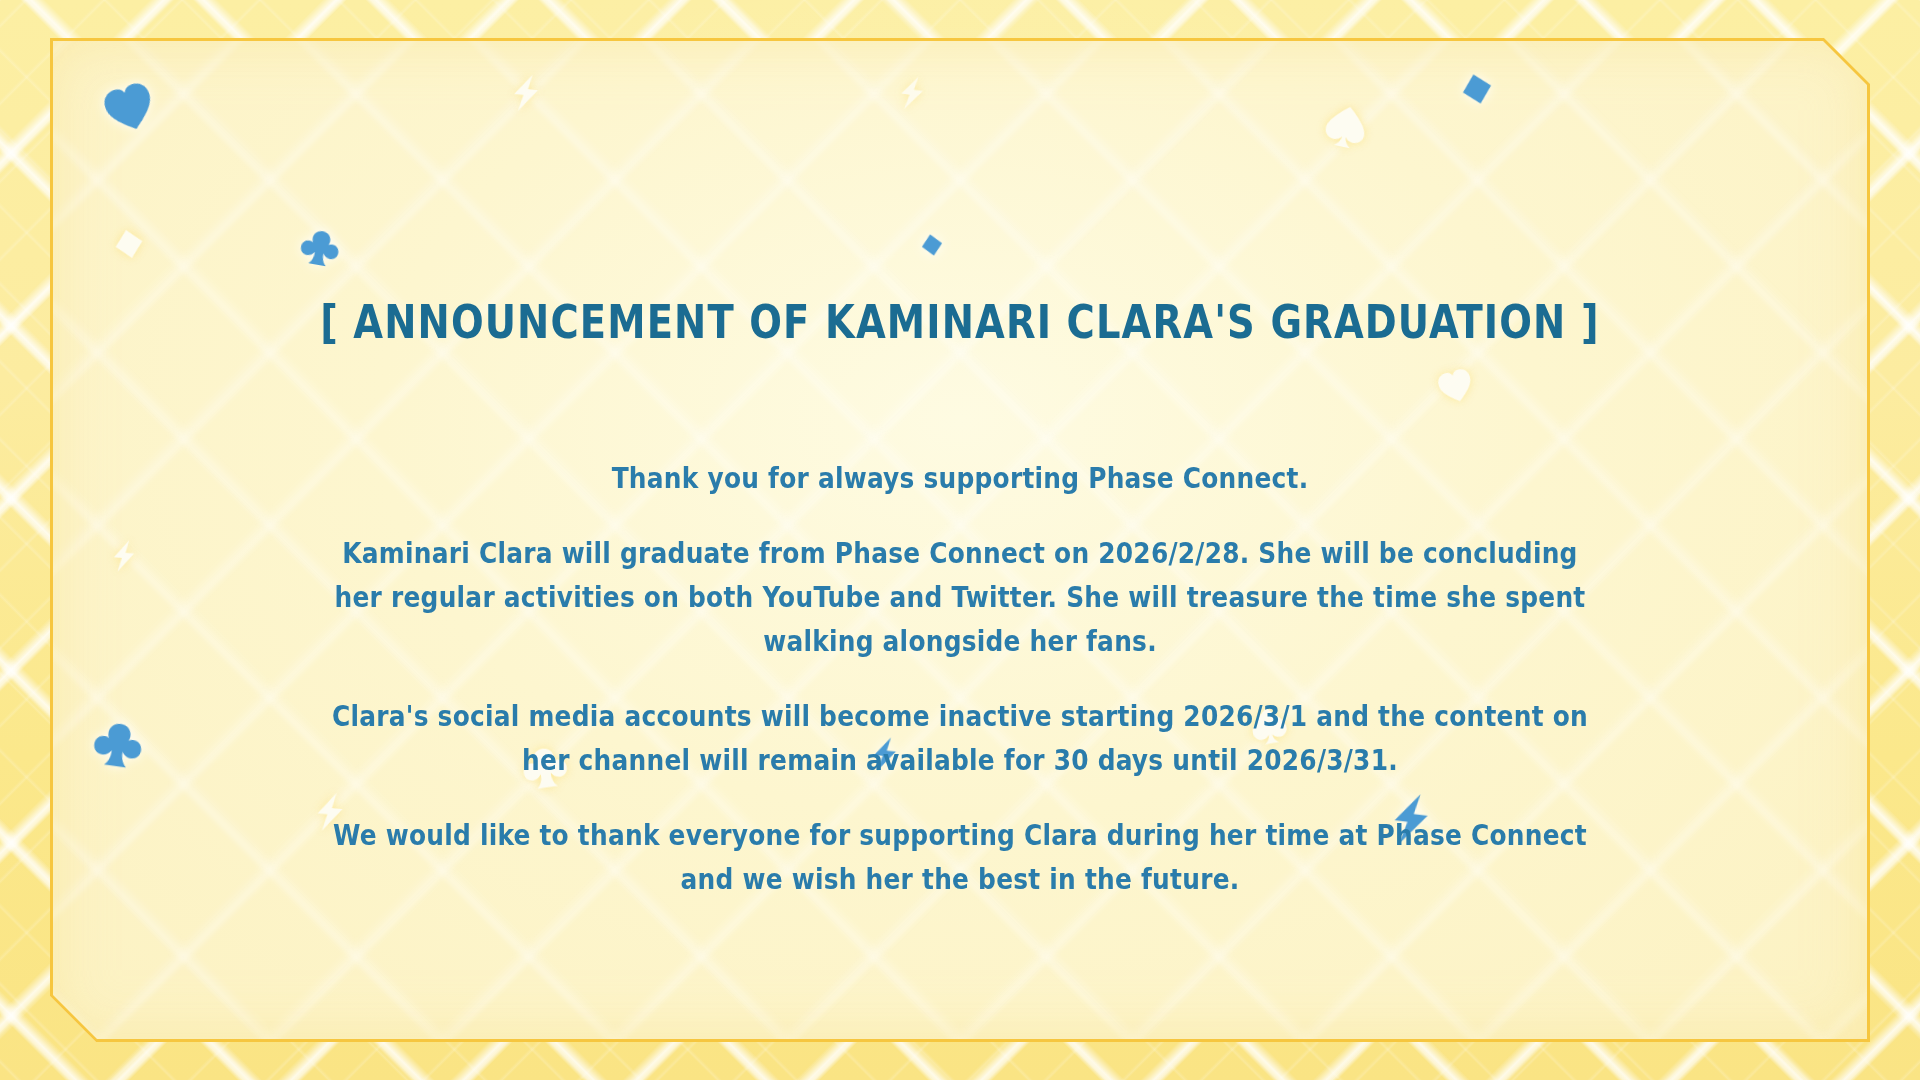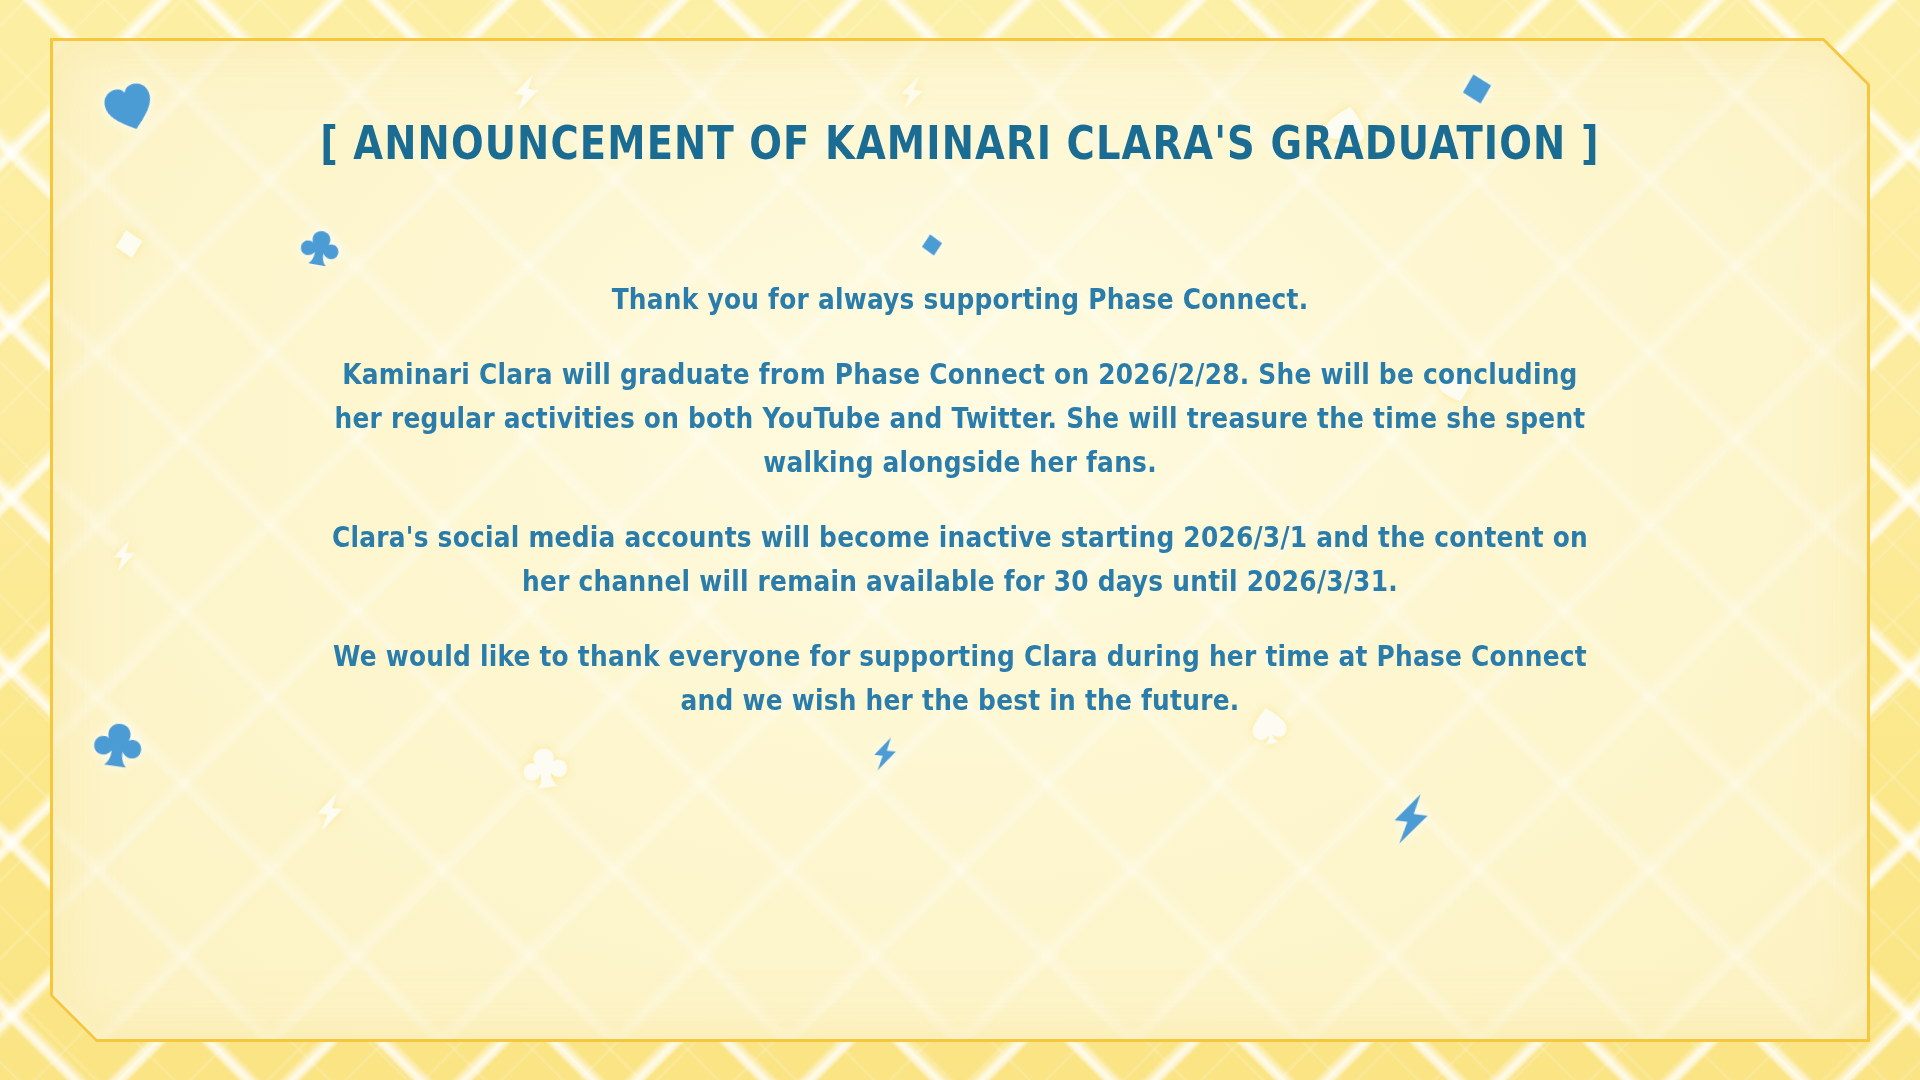--- a/index.html
+++ b/index.html
@@ -124,20 +124,21 @@
   }
 
   
   #content{
     position:absolute;
     left:0; right:0; top:0; bottom:0;
     display:flex; flex-direction:column;
     align-items:center;
     padding:120px 140px 0 140px;
     z-index:5;
+    justify-content:center;
   }
   #title{
     font-family:"DejaVu Sans Condensed","Liberation Sans Narrow","Liberation Sans",sans-serif;
     font-weight:bold;
     font-size:46px;
     letter-spacing:1.2px;
     color:#1b6c92;
     text-align:center;
     transform:scaleX(.93);
     white-space:nowrap;

